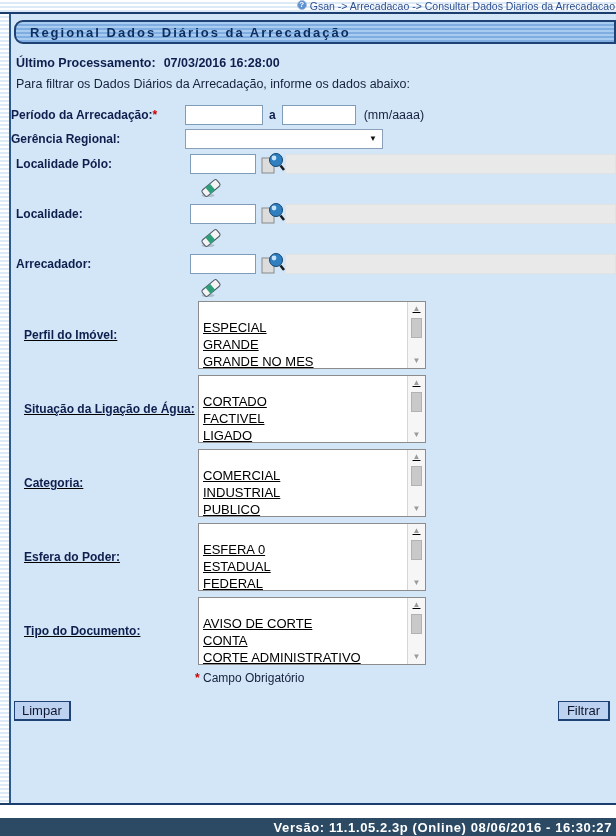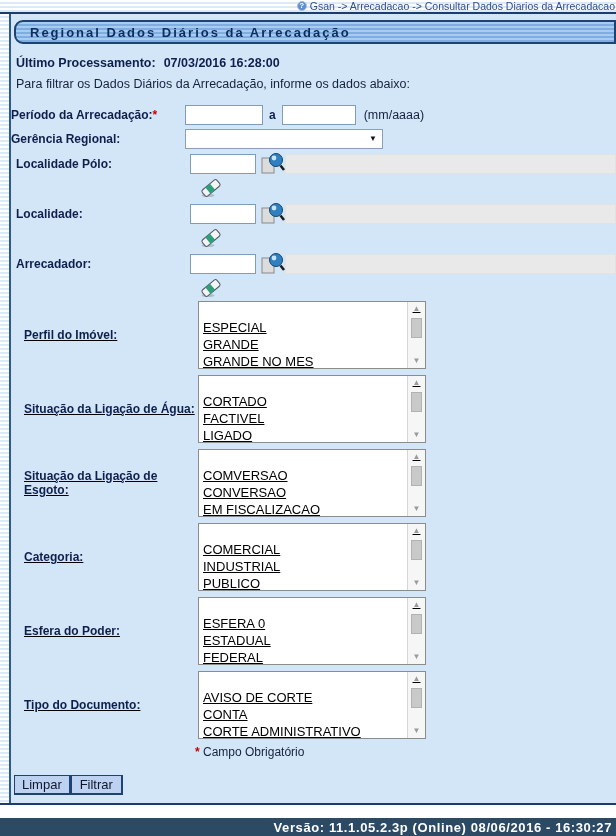--- a/index.html
+++ b/index.html
@@ -11,21 +11,21 @@
   }
   .stripes{
     background:repeating-linear-gradient(180deg,#ffffff 0px,#ffffff 2px,#dce9f7 2px,#dce9f7 4px);
   }
   
   .top-strip{
     position:absolute;top:0;left:0;width:616px;height:12px;
     display:flex;justify-content:flex-end;align-items:center;
   }
   .breadcrumb{
-    display:flex;align-items:center;gap:3px;
+    display:flex;align-items:flex-start;gap:3px;
     font-size:10.5px;line-height:12px;color:#2e4f8f;padding-right:1px;white-space:nowrap;
   }
   .help-icon{
     width:10px;height:10px;border-radius:50%;flex:none;
     background:#5b90d2;border:1px solid #a8bcd8;box-sizing:border-box;
     color:#ffffff;font-size:8px;font-weight:bold;line-height:8px;text-align:center;
   }
   .help-icon::before{content:"?";}
   .top-line{position:absolute;top:12px;left:0;width:616px;height:2px;background:#1b3d6d;}
   
@@ -95,21 +95,21 @@
     width:17px;flex:none;border-left:1px solid #d5d5d5;background:#f6f6f6;
     display:flex;flex-direction:column;align-items:center;position:relative;
   }
   .sb-btn{width:15px;height:14px;text-align:center;color:#9a9a9a;font-size:8px;line-height:14px;}
   .sb-up::before{content:"▲";}
   .sb-down{position:absolute;bottom:0;}
   .sb-down::before{content:"▼";}
   .sb-thumb{width:11px;height:20px;margin-top:2px;background:#c9c9c9;border:1px solid #b2b2b2;box-sizing:border-box;}
   
   .required-note{margin:4px 0 16px 184px;height:14px;font-size:12px;color:#16213c;}
-  .btn-row{margin-top:8px;height:22px;display:flex;justify-content:flex-start;padding:0 6px 0 3px;}
+  .btn-row{margin-top:8px;height:22px;display:flex;justify-content:space-between;padding:0 6px 0 3px;}
   .btn{
     height:20px;min-width:52px;padding:0 7px;
     background:#bdd2f0;border:1px solid #1d4273;border-right:2px solid #1d4273;border-bottom:2px solid #1d4273;
     font-family:"Liberation Sans",sans-serif;font-size:13px;color:#10162e;cursor:pointer;
   }
   .bottom-line{position:absolute;top:803px;left:0;width:616px;height:2px;background:#1b3d6d;}
   .footer{
     position:absolute;top:818px;left:0;width:616px;height:18px;background:#2c4a63;
     display:flex;align-items:center;justify-content:flex-end;box-sizing:border-box;padding-right:4px;
   }
@@ -263,37 +263,20 @@
           <div class="lb-opt">LIGADO</div>
         </div>
       <div class="lb-sb">
         <div class="sb-btn sb-up"></div>
         <div class="sb-thumb"></div>
         <div class="sb-btn sb-down"></div>
       </div>
     </div>
   </div>
 
-  <div class="listbox-row">
-    <div class="flabel">Situação da Ligação de Esgoto:</div>
-    <div class="listbox">
-      <div class="lb-options">
-
-      <div class="lb-opt"></div>
-          <div class="lb-opt">COMVERSAO</div>
-          <div class="lb-opt">CONVERSAO</div>
-          <div class="lb-opt">EM FISCALIZACAO</div>
-        </div>
-      <div class="lb-sb">
-        <div class="sb-btn sb-up"></div>
-        <div class="sb-thumb"></div>
-        <div class="sb-btn sb-down"></div>
-      </div>
-    </div>
-  </div>
 
   <div class="listbox-row">
     <div class="flabel">Categoria:</div>
     <div class="listbox">
       <div class="lb-options">
 
       <div class="lb-opt"></div>
           <div class="lb-opt">COMERCIAL</div>
           <div class="lb-opt">INDUSTRIAL</div>
           <div class="lb-opt">PUBLICO</div>

